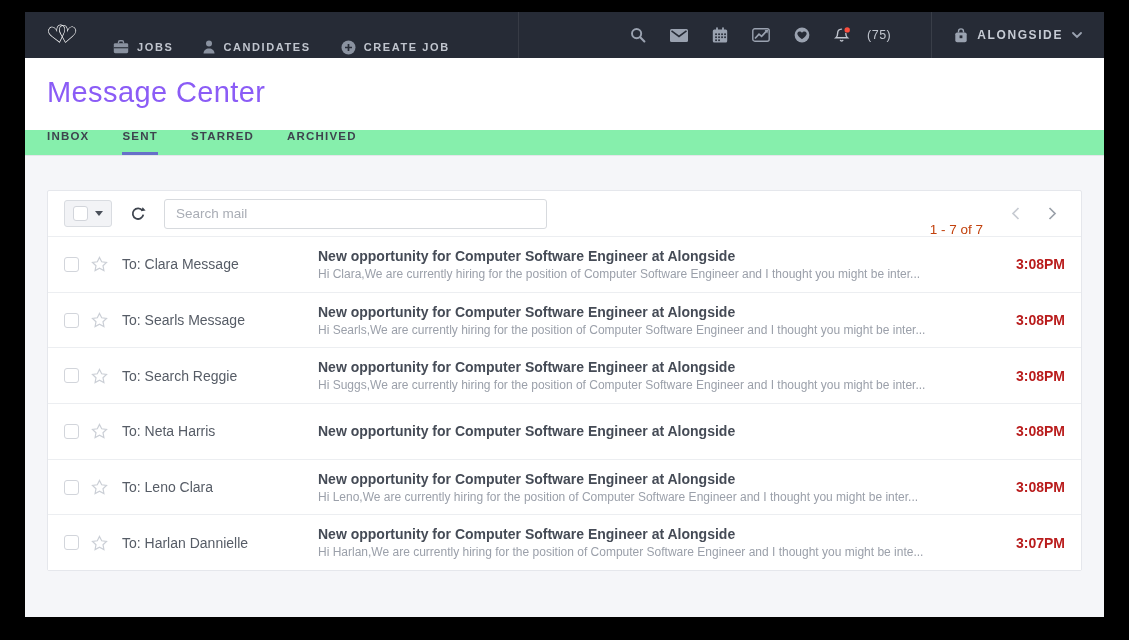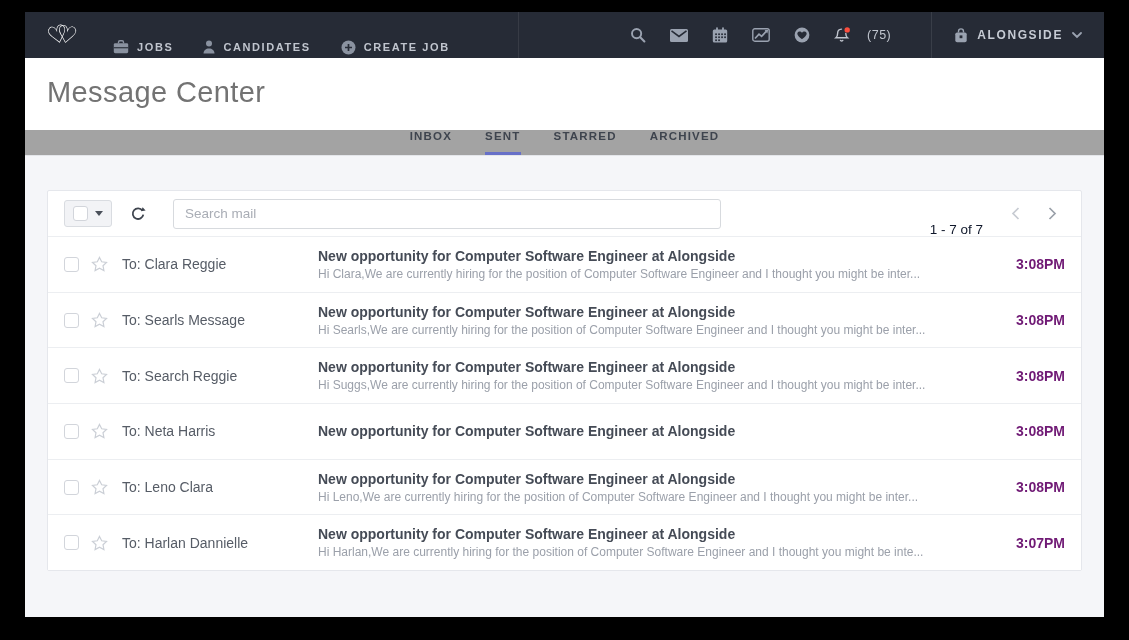--- a/index.html
+++ b/index.html
@@ -24,62 +24,62 @@
   .icon-btn { display:flex; align-items:center; color:#9aa2b0; cursor:pointer; }
   .bell-wrap { display:flex; align-items:center; gap:16px; cursor:pointer; }
   .bell-count { font-size:12.5px; color:#c0c5ce; letter-spacing:.5px; }
   .account { height:46px; display:flex; align-items:center; gap:9px; padding:0 22px;
              margin-left:16px; border-left:1px solid rgba(255,255,255,.09); cursor:pointer;
              font-size:12px; font-weight:700; letter-spacing:1.6px; color:#c6cbd4; }
   .account svg { color:#9aa2b0; }
 
   
   .page-header { padding:0 22px; background:#fff; }
-  .page-title { font-size:29px; font-weight:300; letter-spacing:.4px; color:#737373;
+  .page-title { font-size:29px; font-weight:300; letter-spacing:.4px; color:#8b5cf6;
                 margin:17px 0 21px; line-height:34px; }
-  .tabs { display:flex; gap:33px; padding:0 22px; border-bottom:1px solid #e4e6ea; background:#a3a3a3;justify-content:center; }
+  .tabs { display:flex; gap:33px; padding:0 22px; border-bottom:1px solid #e4e6ea; background:#86efac; }
   .tab { font-size:11.5px; font-weight:700; letter-spacing:1.2px; color:#3e444e;
          padding-bottom:13px; cursor:pointer; }
   .tab.active { box-shadow: inset 0 -3px 0 #6770c8; }
 
   
   .content { flex:1; background:#f5f6f9; padding:34px 22px 0; }
   .card { background:#fff; border:1px solid #e5e7ec; border-radius:2px;
           height:381px; display:flex; flex-direction:column; }
 
   .toolbar { height:46px; flex:none; display:flex; align-items:center;
              padding:0 16px; border-bottom:1px solid #eceef1; }
   .select-all { display:flex; align-items:center; gap:7px; background:#f2f3f6;
                 border:1px solid #d9dce1; border-radius:3px; padding:5px 8px; cursor:pointer; }
   .checkbox { width:15px; height:15px; background:#fff; border:1px solid #d2d5db;
               border-radius:3px; flex:none; cursor:pointer; }
   .caret-down { width:0; height:0; border-left:4px solid transparent;
                 border-right:4px solid transparent; border-top:5px solid #4a505a; }
   .refresh-btn { margin-left:18px; color:#3e444e; display:flex; cursor:pointer; }
-  .search-input { margin-left:27px; width:548px; height:30px; border:1px solid #d7dade;
+  .search-input { margin-left:18px; width:383px; height:30px; border:1px solid #d7dade;
                   border-radius:3px; padding:0 11px; font-size:13.5px; color:#444a54; outline:none;
                   font-family:"Liberation Sans","DejaVu Sans",sans-serif; }
   .search-input::placeholder { color:#a9adb5; }
   .toolbar-spacer { flex:1; }
   .pagination { display:flex; align-items:center; gap:28px; padding-right:8px; }
-  .page-range { font-size:13.5px; color:#0f172a;margin-top:32px; }
+  .page-range { font-size:13.5px; color:#c2410c;margin-top:32px; }
   .pg-prev { color:#c7cbd2; display:flex; cursor:pointer; }
   .pg-next { color:#9aa0a9; display:flex; cursor:pointer; }
 
   .rows { flex:1; display:flex; flex-direction:column; }
   .row { flex:1; display:flex; align-items:center; padding:0 16px;
          border-bottom:1px solid #eceef1; cursor:pointer; background:#fff; }
   .row:last-child { border-bottom:none; }
   .star { margin-left:12px; color:#cbcfd6; flex:none; }
   .recipient { width:196px; flex:none; margin-left:14px; font-size:14px; color:#565c66; }
   .mid { flex:1; min-width:0; padding-right:20px; }
   .subject { font-size:14px; font-weight:700; color:#454b56; white-space:nowrap; overflow:hidden; }
   .preview { font-size:12px; color:#9ba0aa; margin-top:3px; white-space:nowrap;
              overflow:hidden; text-overflow:ellipsis; }
-  .time { flex:none; width:64px; text-align:right; font-size:14px; font-weight:700; color:#701a75; }
+  .time { flex:none; width:64px; text-align:right; font-size:14px; font-weight:700; color:#b91c1c; }
 </style>
 </head>
 <body>
 
 <div class="app">
 
   <nav class="navbar">
     <div class="logo">
       <span class="h1g">♡</span>
       <span class="h2g">♡</span>
@@ -220,21 +220,21 @@
         </div>
       </div>
 
       <div class="rows">
 
         <div class="row">
           <span class="checkbox"></span>
           <svg class="star" width="17" height="16" viewBox="0 0 17 16">
             <path d="M8.5 1.4l2.2 4.4 4.8.6-3.5 3.3.9 4.8-4.4-2.4-4.4 2.4.9-4.8L1.5 6.4l4.8-.6z" fill="none" stroke="currentColor" stroke-width="1.2"></path>
           </svg>
-          <div class="recipient">To: Clara Reggie</div>
+          <div class="recipient">To: Clara Message</div>
           <div class="mid">
             <div class="subject">New opportunity for Computer Software Engineer at Alongside</div>
             <div class="preview">Hi Clara,We are currently hiring for the position of Computer Software Engineer and I thought you might be inter...</div>
           </div>
           <div class="time">3:08PM</div>
         </div>
 
         <div class="row">
           <span class="checkbox"></span>
           <svg class="star" width="17" height="16" viewBox="0 0 17 16">

